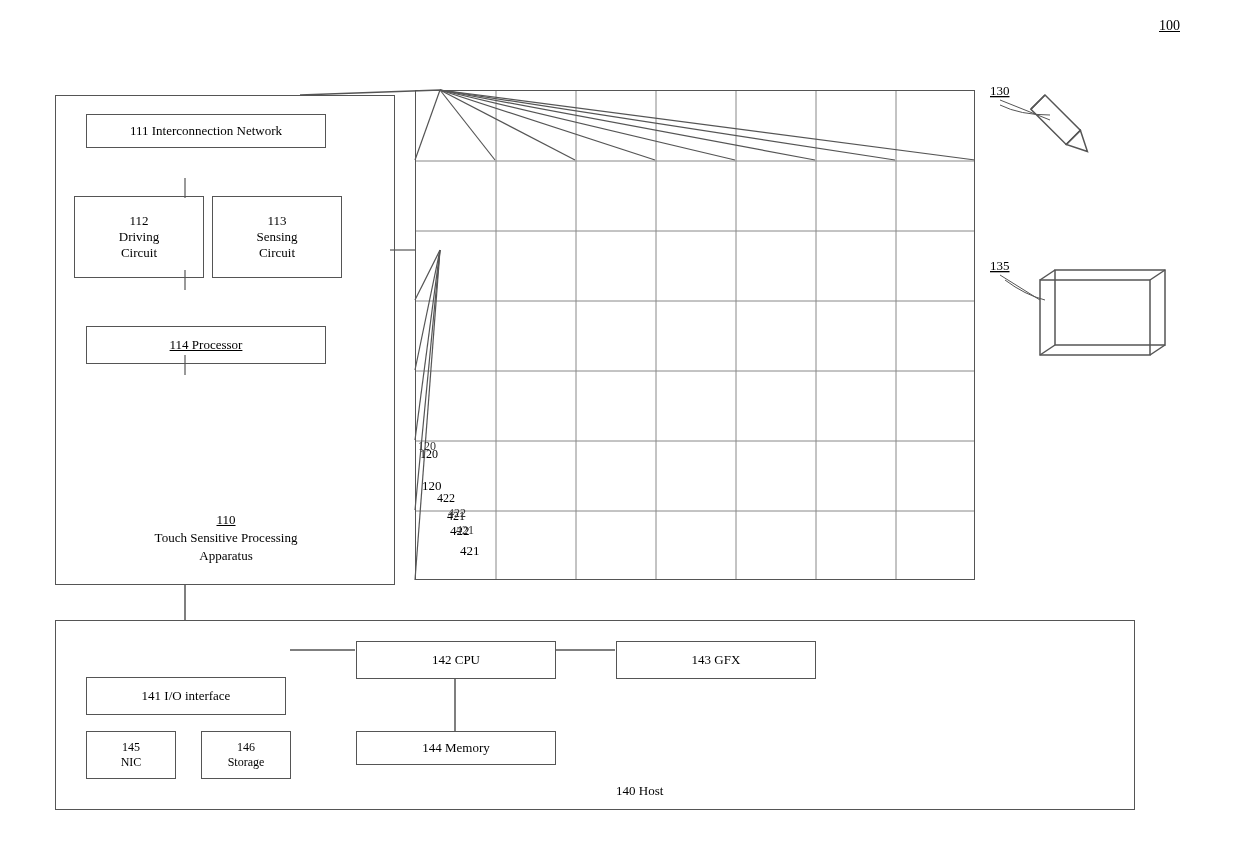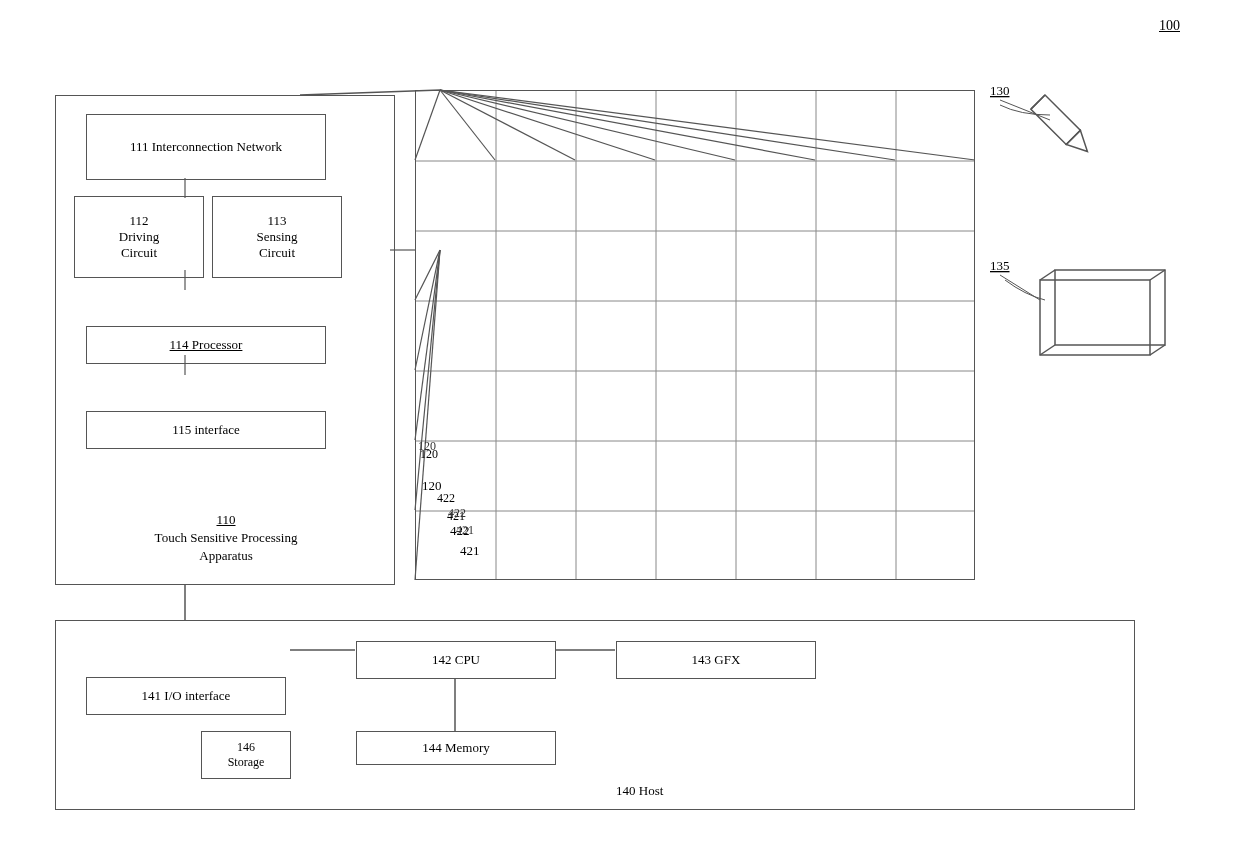--- a/index.html
+++ b/index.html
@@ -37,21 +37,21 @@
       border: 1.5px solid #555;
     }
 
     .block-interconnection {
       position: absolute;
       top: 18px;
       left: 30px;
       width: 240px;
       border: 1.5px solid #555;
       text-align: center;
-      padding: 24px 4px;
+      padding: 8px 4px;
       font-size: 13px;
       background: #fff;
     }
 
     .driving-sensing-row {
       position: absolute;
       top: 100px;
       left: 18px;
       width: 300px;
       display: flex;
@@ -263,23 +263,20 @@
     <div class="driving-sensing-row">
       <div class="block-driving">
         <span>112<br>Driving<br>Circuit</span>
       </div>
       <div class="block-sensing">
         <span>113<br>Sensing<br>Circuit</span>
       </div>
     </div>
     <div class="block-processor">
       <span>114 Processor</span>
-    </div>
-    <div class="block-interface">
-      <span>115 interface</span>
     </div>
     <div class="left-panel-label">
       <span class="ref-110 underline-ref">110</span><br>
       <span>Touch Sensitive Processing<br>Apparatus</span>
     </div>
   </div>
 
   <div class="touch-panel">
     <svg class="grid-svg">
 
@@ -376,20 +373,23 @@
   <div class="host-panel">
     <div class="block-io">
       <span>141 I/O interface</span>
     </div>
     <div class="block-cpu">
       <span>142 CPU</span>
     </div>
     <div class="block-gfx">
       <span>143 GFX</span>
     </div>
+    <div class="block-nic">
+      <span>145<br>NIC</span>
+    </div>
     <div class="block-storage">
       <span>146<br>Storage</span>
     </div>
     <div class="block-memory">
       <span>144 Memory</span>
     </div>
     <div class="host-label">
       <span>140 Host</span>
     </div>
   </div>

